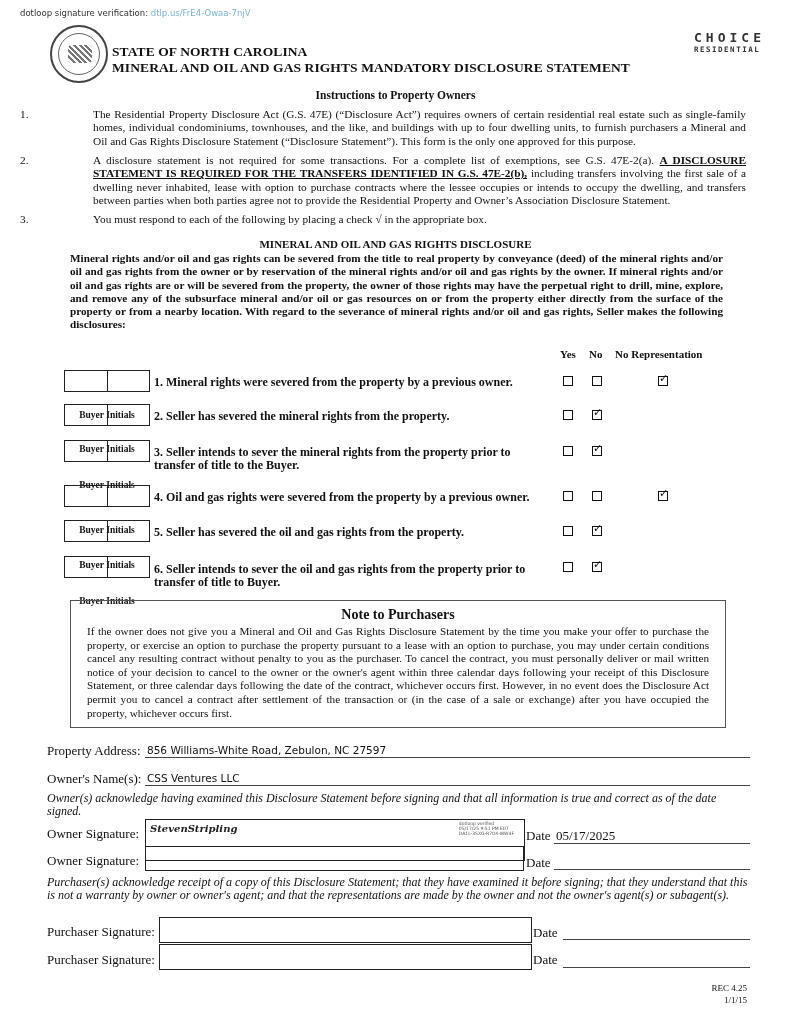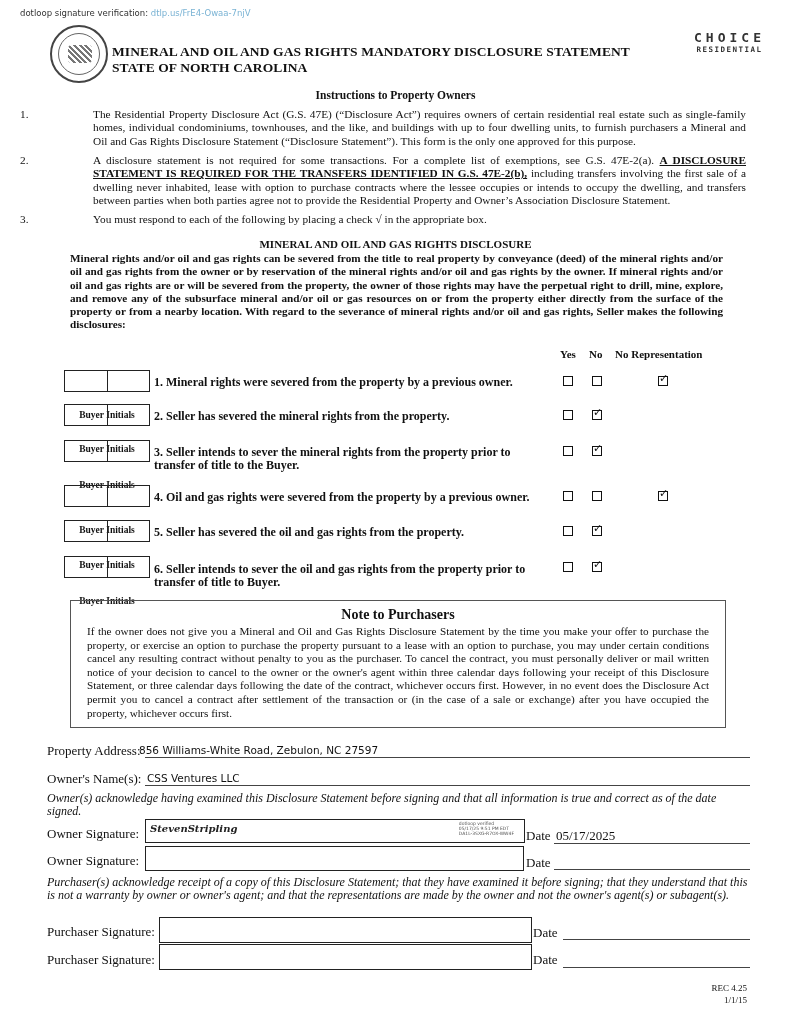--- a/index.html
+++ b/index.html
@@ -4,21 +4,21 @@
 <style>
   html, body { margin:0; padding:0; background:#fff; }
   body { width:791px; height:1024px; position:relative; overflow:hidden; font-family:"Liberation Serif", "DejaVu Serif", serif; color:#111; }
   .abs { position:absolute; }
   .verify { left:20px; top:8px; font-family:"DejaVu Sans", sans-serif; font-size:8.5px; color:#333; }
   .verify .link { color:#7ab3d4; }
   .seal { left:50px; top:25px; width:58px; height:58px; border-radius:50%; border:2px solid #444; box-sizing:border-box; }
   .seal::before { content:""; position:absolute; left:6px; top:6px; right:6px; bottom:6px; border-radius:50%; border:1px solid #666; }
   .seal::after { content:""; position:absolute; left:16px; top:18px; width:24px; height:18px; background:repeating-linear-gradient(45deg,#777 0 2px,#fff 2px 4px); border-radius:4px; }
   .title { left:112px; top:44px; font-weight:bold; font-size:13.5px; line-height:16px; letter-spacing:0.1px; }
-  .brand { right:26px; top:30px; text-align:center; font-family:"DejaVu Sans Mono", monospace; color:#333; }
+  .brand { right:26px; top:30px; text-align:left; font-family:"DejaVu Sans Mono", monospace; color:#333; }
   .brand .b1 { font-size:13px; font-weight:bold; letter-spacing:4px; }
   .brand .b2 { font-size:7.5px; font-weight:bold; letter-spacing:1.5px; }
   .center-head { left:0; width:791px; text-align:center; font-weight:bold; font-size:11.5px; }
   .instr { left:20px; width:726px; font-size:11.3px; line-height:13.3px; }
   .instr .num { position:absolute; left:0; width:30px; }
   .instr .txt { margin-left:73px; text-align:justify; }
   .u { text-decoration:underline; font-weight:bold; }
   .para-bold { left:70px; width:653px; font-weight:bold; font-size:11.2px; line-height:13.3px; text-align:justify; }
   .colhdr { top:348px; font-weight:bold; font-size:11px; }
   .initials { left:64px; width:86px; }
@@ -44,22 +44,22 @@
 </head>
 <body>
 
 <div class="abs verify">
   <span>dotloop signature verification:</span>
   <span class="link">dtlp.us/FrE4-Owaa-7njV</span>
 </div>
 
 <div class="abs seal"></div>
 <div class="abs title">
+  <div>STATE OF NORTH CAROLINA</div>
   <div>MINERAL AND OIL AND GAS RIGHTS MANDATORY DISCLOSURE STATEMENT</div>
-  <div>STATE OF NORTH CAROLINA</div>
 </div>
 <div class="abs brand">
   <div class="b1">CHOICE</div>
   <div class="b2">RESIDENTIAL</div>
 </div>
 
 <div class="abs center-head" style="top:89px;">Instructions to Property Owners</div>
 <div class="abs instr" style="top:108px;">
   <span class="num">1.</span>
   <div class="txt">The Residential Property Disclosure Act (G.S. 47E) (“Disclosure Act”) requires owners of certain residential real estate such as single-family homes, individual condominiums, townhouses, and the like, and buildings with up to four dwelling units, to furnish purchasers a Mineral and Oil and Gas Rights Disclosure Statement (“Disclosure Statement”). This form is the only one approved for this purpose.</div>
@@ -144,31 +144,31 @@
     <div class="cb" style="left: 563px; top: 562px;"></div>
     <div class="cb checked" style="left: 592px; top: 562px;"></div>
   </div>
 
 <div class="abs note">
   <h3>Note to Purchasers</h3>
   <p>If the owner does not give you a Mineral and Oil and Gas Rights Disclosure Statement by the time you make your offer to purchase the property, or exercise an option to purchase the property pursuant to a lease with an option to purchase, you may under certain conditions cancel any resulting contract without penalty to you as the purchaser. To cancel the contract, you must personally deliver or mail written notice of your decision to cancel to the owner or the owner's agent within three calendar days following your receipt of this Disclosure Statement, or three calendar days following the date of the contract, whichever occurs first. However, in no event does the Disclosure Act permit you to cancel a contract after settlement of the transaction or (in the case of a sale or exchange) after you have occupied the property, whichever occurs first.</p>
 </div>
 
 <div class="abs flabel" style="left:47px; top:743px;">Property Address:</div>
-<div class="abs fval" style="left:139px; top:744px;">856 Williams-White Road, Zebulon, NC 27597</div>
+<div class="abs fval" style="left:147px; top:744px;">856 Williams-White Road, Zebulon, NC 27597</div>
 <div class="line" style="left:145px; top:757px; width:605px;"></div>
 
 <div class="abs flabel" style="left:47px; top:771px;">Owner's Name(s):</div>
 <div class="abs fval" style="left:147px; top:772px;">CSS Ventures LLC</div>
 <div class="line" style="left:145px; top:785px; width:605px;"></div>
 
 <div class="abs italic" style="left:47px; top:792px; width:703px;">Owner(s) acknowledge having examined this Disclosure Statement before signing and that all information is true and correct as of the date signed.</div>
 
 <div class="abs flabel" style="left:47px; top:826px;">Owner Signature:</div>
-<div class="sigbox" style="left:145px; top:819px; width:380px; height:24px;">
+<div class="sigbox" style="left:145px; top:819px; width:380px; height:42px;">
   <span class="sigscript">StevenStripling</span>
   <div class="dlstamp">
     <div>dotloop verified</div>
     <div>05/17/25 9:51 PM EDT</div>
     <div>DA1L-3SXG-R7OX-WW4F</div>
   </div>
 </div>
 <div class="abs flabel" style="left:526px; top:828px;">Date</div>
 <div class="abs flabel" style="left:556px; top:828px;">05/17/2025</div>
 <div class="line" style="left:554px; top:843px; width:196px;"></div>

